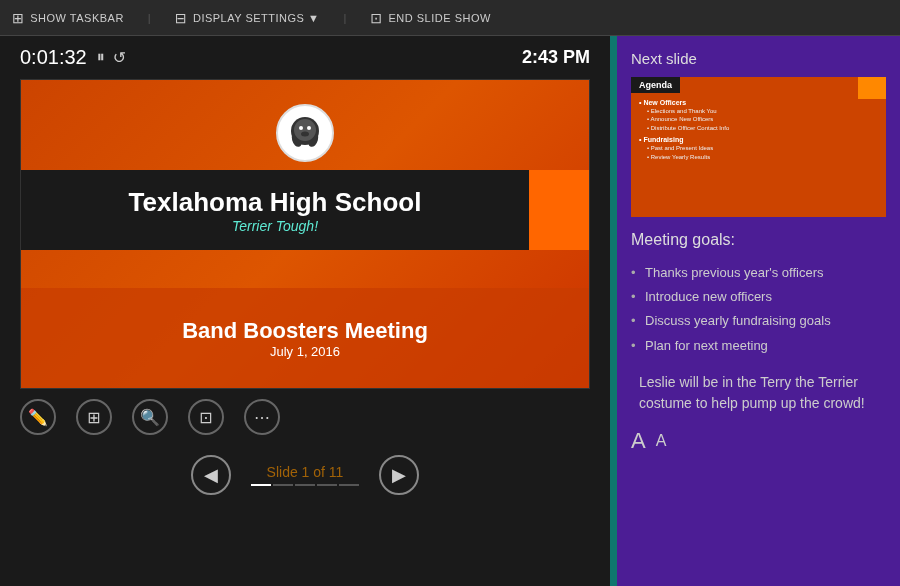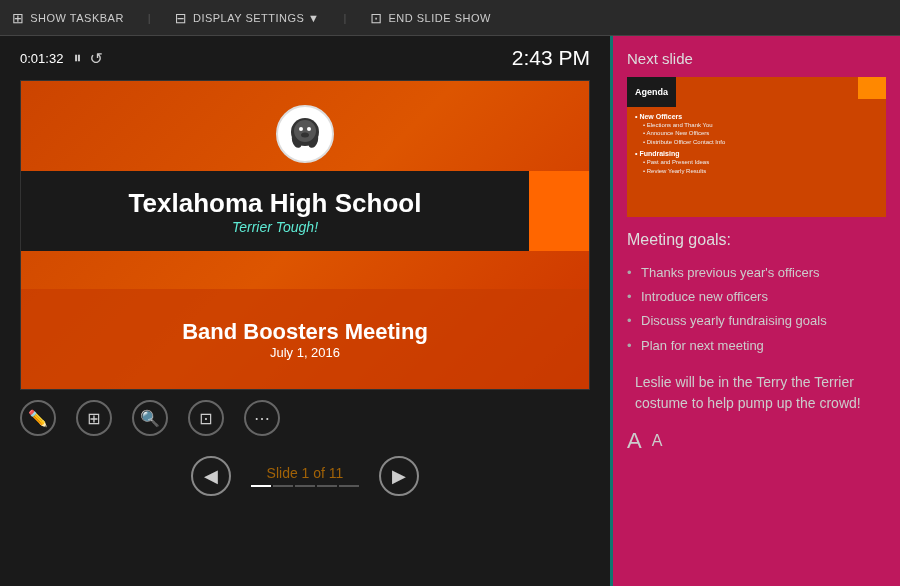--- a/index.html
+++ b/index.html
@@ -62,35 +62,35 @@
       justify-content: space-between;
       padding: 10px 20px;
       color: #fff;
     }
     .timer-left {
       display: flex;
       align-items: center;
       gap: 10px;
     }
     .timer-text {
-      font-size: 13px;
+      font-size: 20px;
       font-weight: 300;
     }
     .timer-controls {
       display: flex;
       gap: 8px;
     }
     .timer-btn {
       color: #ccc;
       font-size: 16px;
       cursor: pointer;
     }
     .clock-text {
-      font-size: 21px;
-      font-weight: 400;
+      font-size: 18px;
+      font-weight: 700;
     }
 
     
     .slide-container {
       margin: 0 20px;
       background: #222;
       position: relative;
       height: 310px;
       overflow: hidden;
       border: 1px solid #333;
@@ -238,22 +238,22 @@
       height: 2px;
       background: #fff;
     }
     .progress-dot.inactive {
       background: #555;
     }
 
     
     .right-panel {
       width: 290px;
-      background: #be185d;
-      border-left: 3px solid #0f766e;
+      background: #4c1d95;
+      border-left: 7px solid #0f766e;
       display: flex;
       flex-direction: column;
       padding: 14px;
       overflow-y: auto;
     }
 
     .next-slide-label {
       font-size: 15px;
       color: #ddd;
       margin-bottom: 10px;
@@ -265,21 +265,21 @@
       height: 140px;
       background: #cc4400;
       position: relative;
       margin-bottom: 14px;
       overflow: hidden;
     }
     .thumb-header {
       background: #1a1a1a;
       color: #fff;
       font-size: 9px;
-      padding: 10px 8px;
+      padding: 3px 8px;
       font-weight: bold;
     }
     .thumb-orange-accent {
       position: absolute;
       top: 0;
       right: 0;
       width: 28px;
       height: 22px;
       background: #ff8800;
     }

